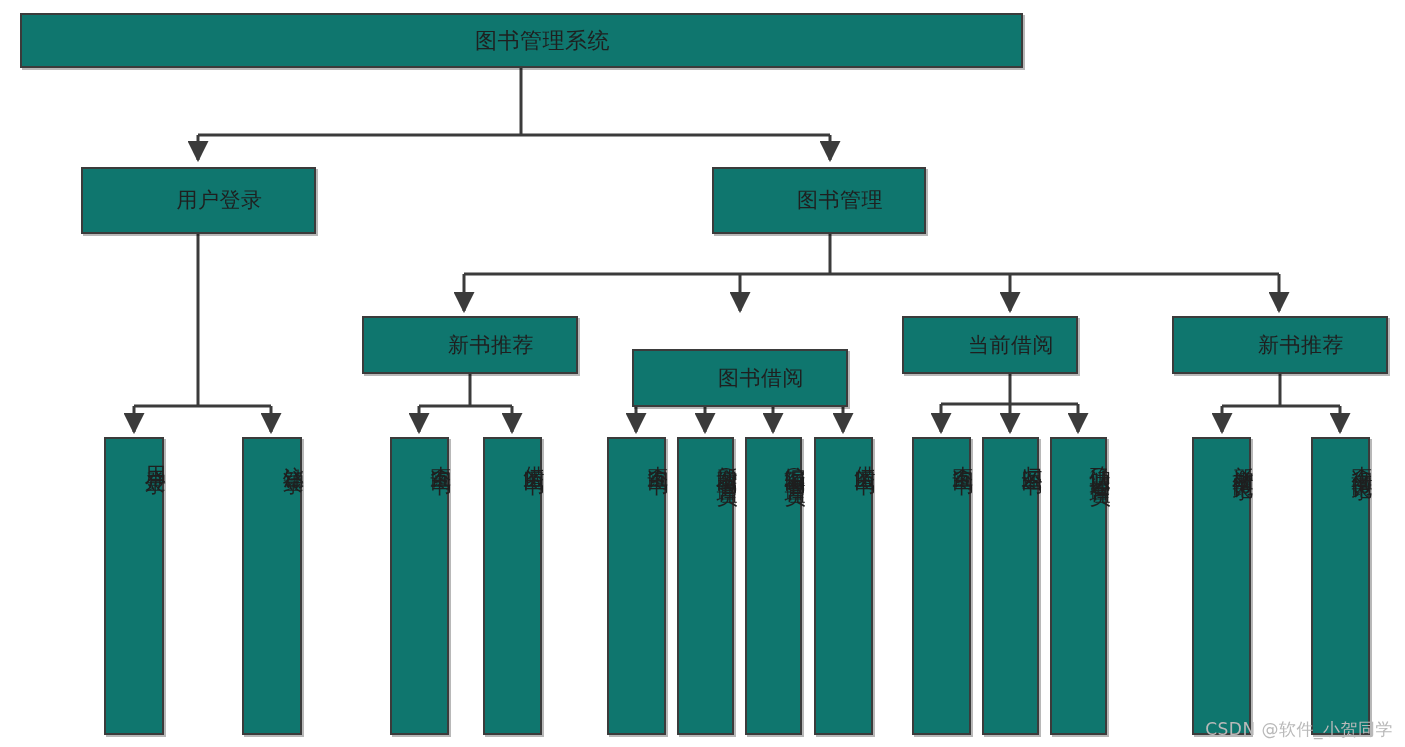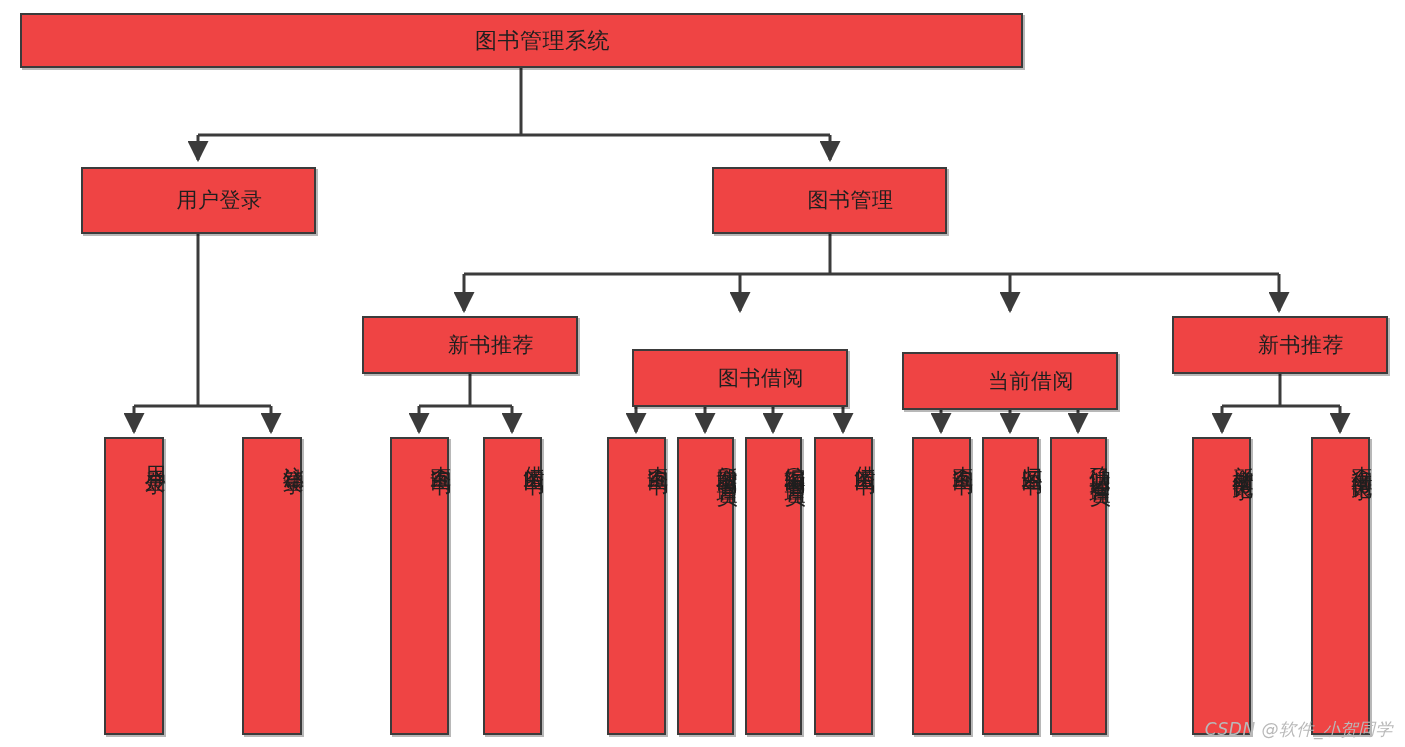--- a/index.html
+++ b/index.html
@@ -19,21 +19,21 @@
     position: absolute;
     left: 0;
     top: 0;
     width: 1405px;
     height: 747px;
     pointer-events: none;
   }
   .node {
     position: absolute;
     box-sizing: border-box;
-    background: #ef4444;
+    background: #0f766e;
     border: 2px solid #3b3b3b;
     box-shadow: 2px 2px 0 rgba(0,0,0,0.28);
     display: flex;
     align-items: center;
     justify-content: center;
     z-index: 2;
     padding-left: 42px;
   }
   .node .label {
     color: #1f1f1f;
@@ -58,21 +58,20 @@
   }
   #watermark {
     position: absolute;
     right: 12px;
     bottom: 6px;
     color: #b9b9b9;
     font-size: 17px;
     letter-spacing: 0.5px;
     z-index: 5;
     white-space: nowrap;
-    font-style: italic;
   }
 </style>
 </head>
 <body>
 
 <div id="canvas">
 
   <svg id="connectors" viewBox="0 0 1405 747" xmlns="http://www.w3.org/2000/svg">
     <defs>
       <marker id="arrow" viewBox="0 0 10 10" refX="9" refY="5" markerWidth="7" markerHeight="7" orient="auto-start-reverse">
@@ -124,33 +123,33 @@
   </svg>
 
   <div class="node root" style="left:20px; top:13px; width:1003px; height:55px;">
     <span class="label">图书管理系统</span>
   </div>
 
   <div class="node" style="left:81px; top:167px; width:235px; height:67px;">
     <span class="label">用户登录</span>
   </div>
 
-  <div class="node" style="left:712px; top:167px; width:235px; height:67px;">
+  <div class="node" style="left:712px; top:167px; width:214px; height:67px;">
     <span class="label">图书管理</span>
   </div>
 
   <div class="node" style="left:362px; top:316px; width:216px; height:58px;">
     <span class="label">新书推荐</span>
   </div>
 
   <div class="node" style="left:632px; top:316px; width:216px; height:58px;margin-top:33px;">
     <span class="label">图书借阅</span>
   </div>
 
-  <div class="node" style="left:902px; top:316px; width:216px; height:58px;margin-top:36px;">
+  <div class="node" style="left:902px; top:316px; width:176px; height:58px;">
     <span class="label">当前借阅</span>
   </div>
 
   <div class="node" style="left:1172px; top:316px; width:216px; height:58px;">
     <span class="label">新书推荐</span>
   </div>
 
   <div class="node leaf" style="left:104px; top:437px; width:60px; height:298px;">
     <span class="label">用户登录</span>
   </div>

